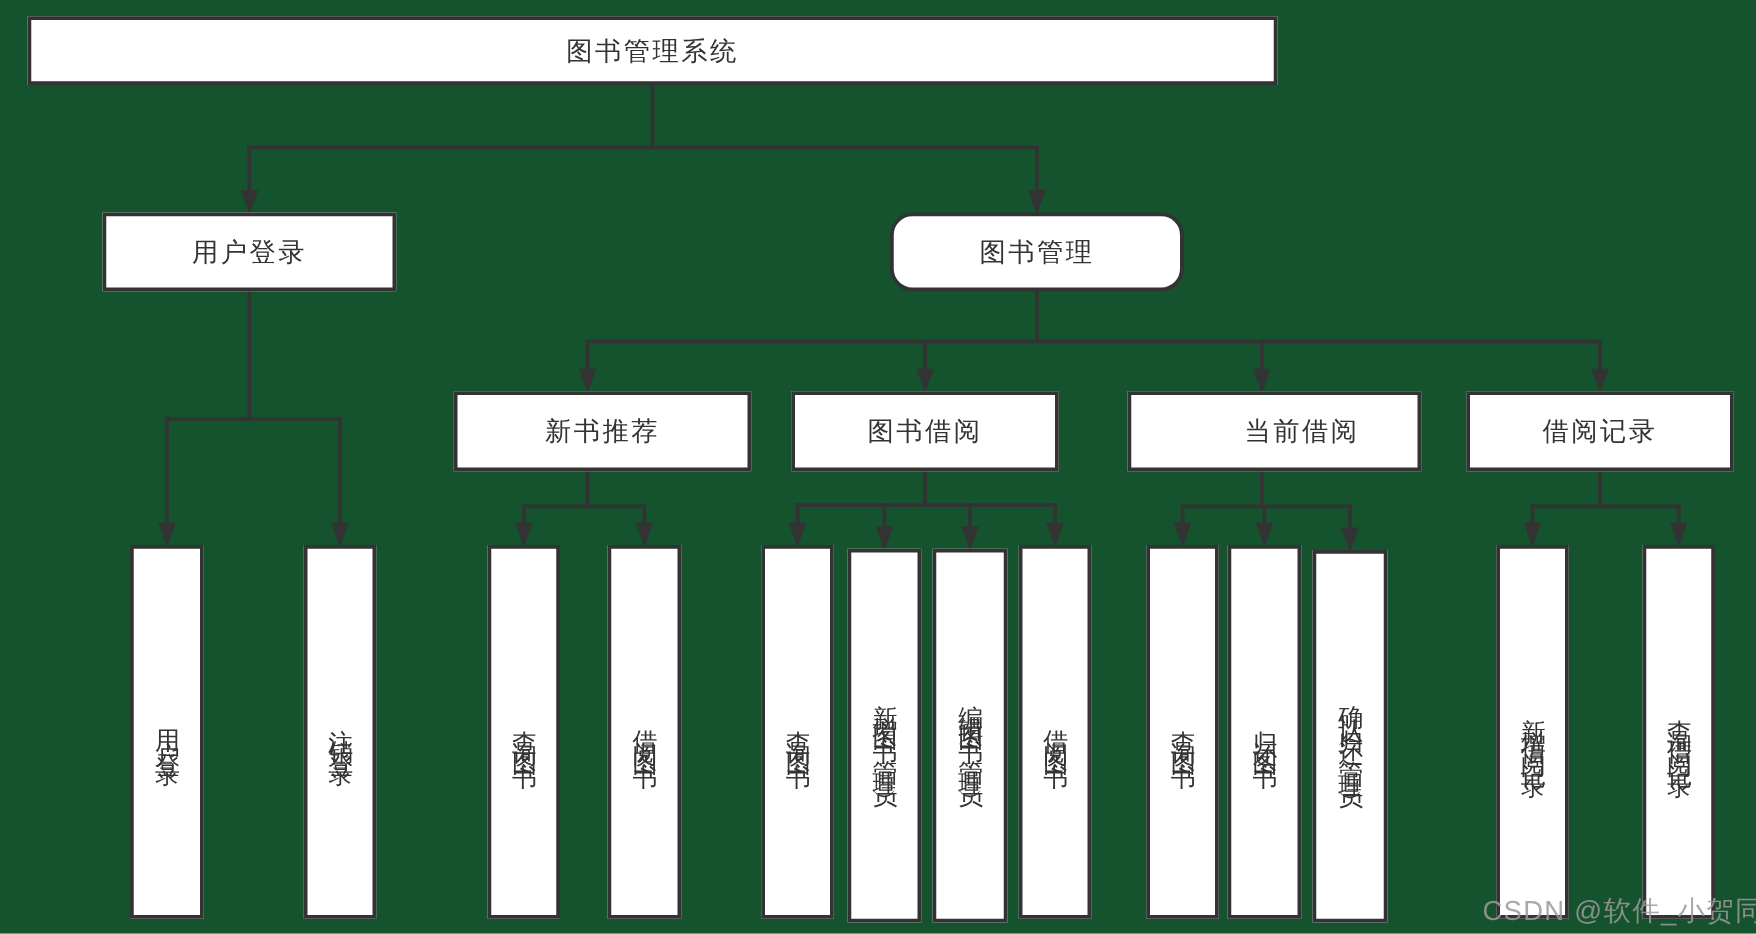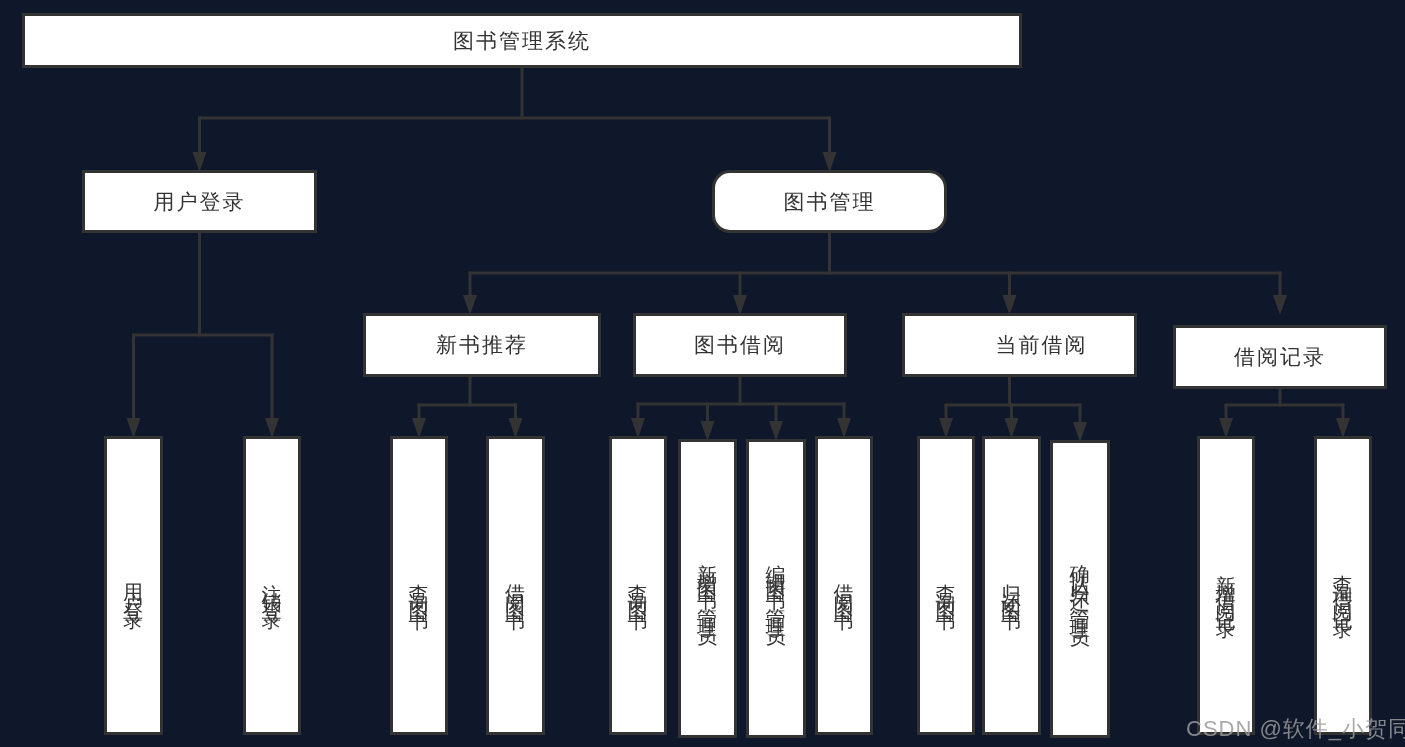--- a/index.html
+++ b/index.html
@@ -1,20 +1,20 @@
 <!DOCTYPE html>
 <html><head>
 <meta charset="utf-8">
 <style>
   html, body { margin: 0; padding: 0; background: #ffffff; }
   #stage {
     position: relative;
     width: 1405px;
     height: 747px;
-    background: #0f172a;
+    background: #14532d;
     font-family: "Liberation Sans", sans-serif;
     overflow: hidden;
   }
   #connectors {
     position: absolute;
     left: 0; top: 0;
     width: 1405px; height: 747px;
     z-index: 1;
   }
   #nodes { position: absolute; left: 0; top: 0; z-index: 2; }
@@ -112,21 +112,21 @@
       <line x1="1343" y1="405" x2="1343" y2="422" stroke="#333333" stroke-width="3" stroke-linecap="square"></line>
       <polygon points="1336,418 1350,418 1343,438" fill="#333333"></polygon>
     </svg>
   <div id="nodes">
       <div class="node h" style="left: 22px; top: 13px; width: 1000px; height: 55px;">图书管理系统</div>
       <div class="node h" style="left: 82px; top: 170px; width: 235px; height: 63px;">用户登录</div>
       <div class="node h" style="left: 712px; top: 170px; width: 235px; height: 63px; border-radius: 18px;">图书管理</div>
       <div class="node h" style="left: 363px; top: 313px; width: 238px; height: 64px;">新书推荐</div>
       <div class="node h" style="left: 633px; top: 313px; width: 214px; height: 64px;">图书借阅</div>
       <div class="node h" style="left: 902px; top: 313px; width: 235px; height: 64px; padding-left: 44px;">当前借阅</div>
-      <div class="node h" style="left: 1173px; top: 313px; width: 214px; height: 64px; margin-top: 12px;">借阅记录</div>
+      <div class="node h" style="left: 1173px; top: 313px; width: 214px; height: 64px;">借阅记录</div>
       <div class="node v" style="left: 104px; top: 436px; width: 59px; height: 299px;">用户登录</div>
       <div class="node v" style="left: 243px; top: 436px; width: 58px; height: 299px;">注销登录</div>
       <div class="node v" style="left: 390px; top: 436px; width: 58px; height: 299px;">查询图书</div>
       <div class="node v" style="left: 486px; top: 436px; width: 59px; height: 299px;">借阅图书</div>
       <div class="node v" style="left: 609px; top: 436px; width: 58px; height: 299px;">查询图书</div>
       <div class="node v" style="left: 678px; top: 439px; width: 59px; height: 299px;">新增图书（管理员）</div>
       <div class="node v" style="left: 746px; top: 439px; width: 60px; height: 299px;">编辑图书（管理员）</div>
       <div class="node v" style="left: 815px; top: 436px; width: 58px; height: 299px;">借阅图书</div>
       <div class="node v" style="left: 917px; top: 436px; width: 58px; height: 299px;">查询图书</div>
       <div class="node v" style="left: 982px; top: 436px; width: 59px; height: 299px;">归还图书</div>

